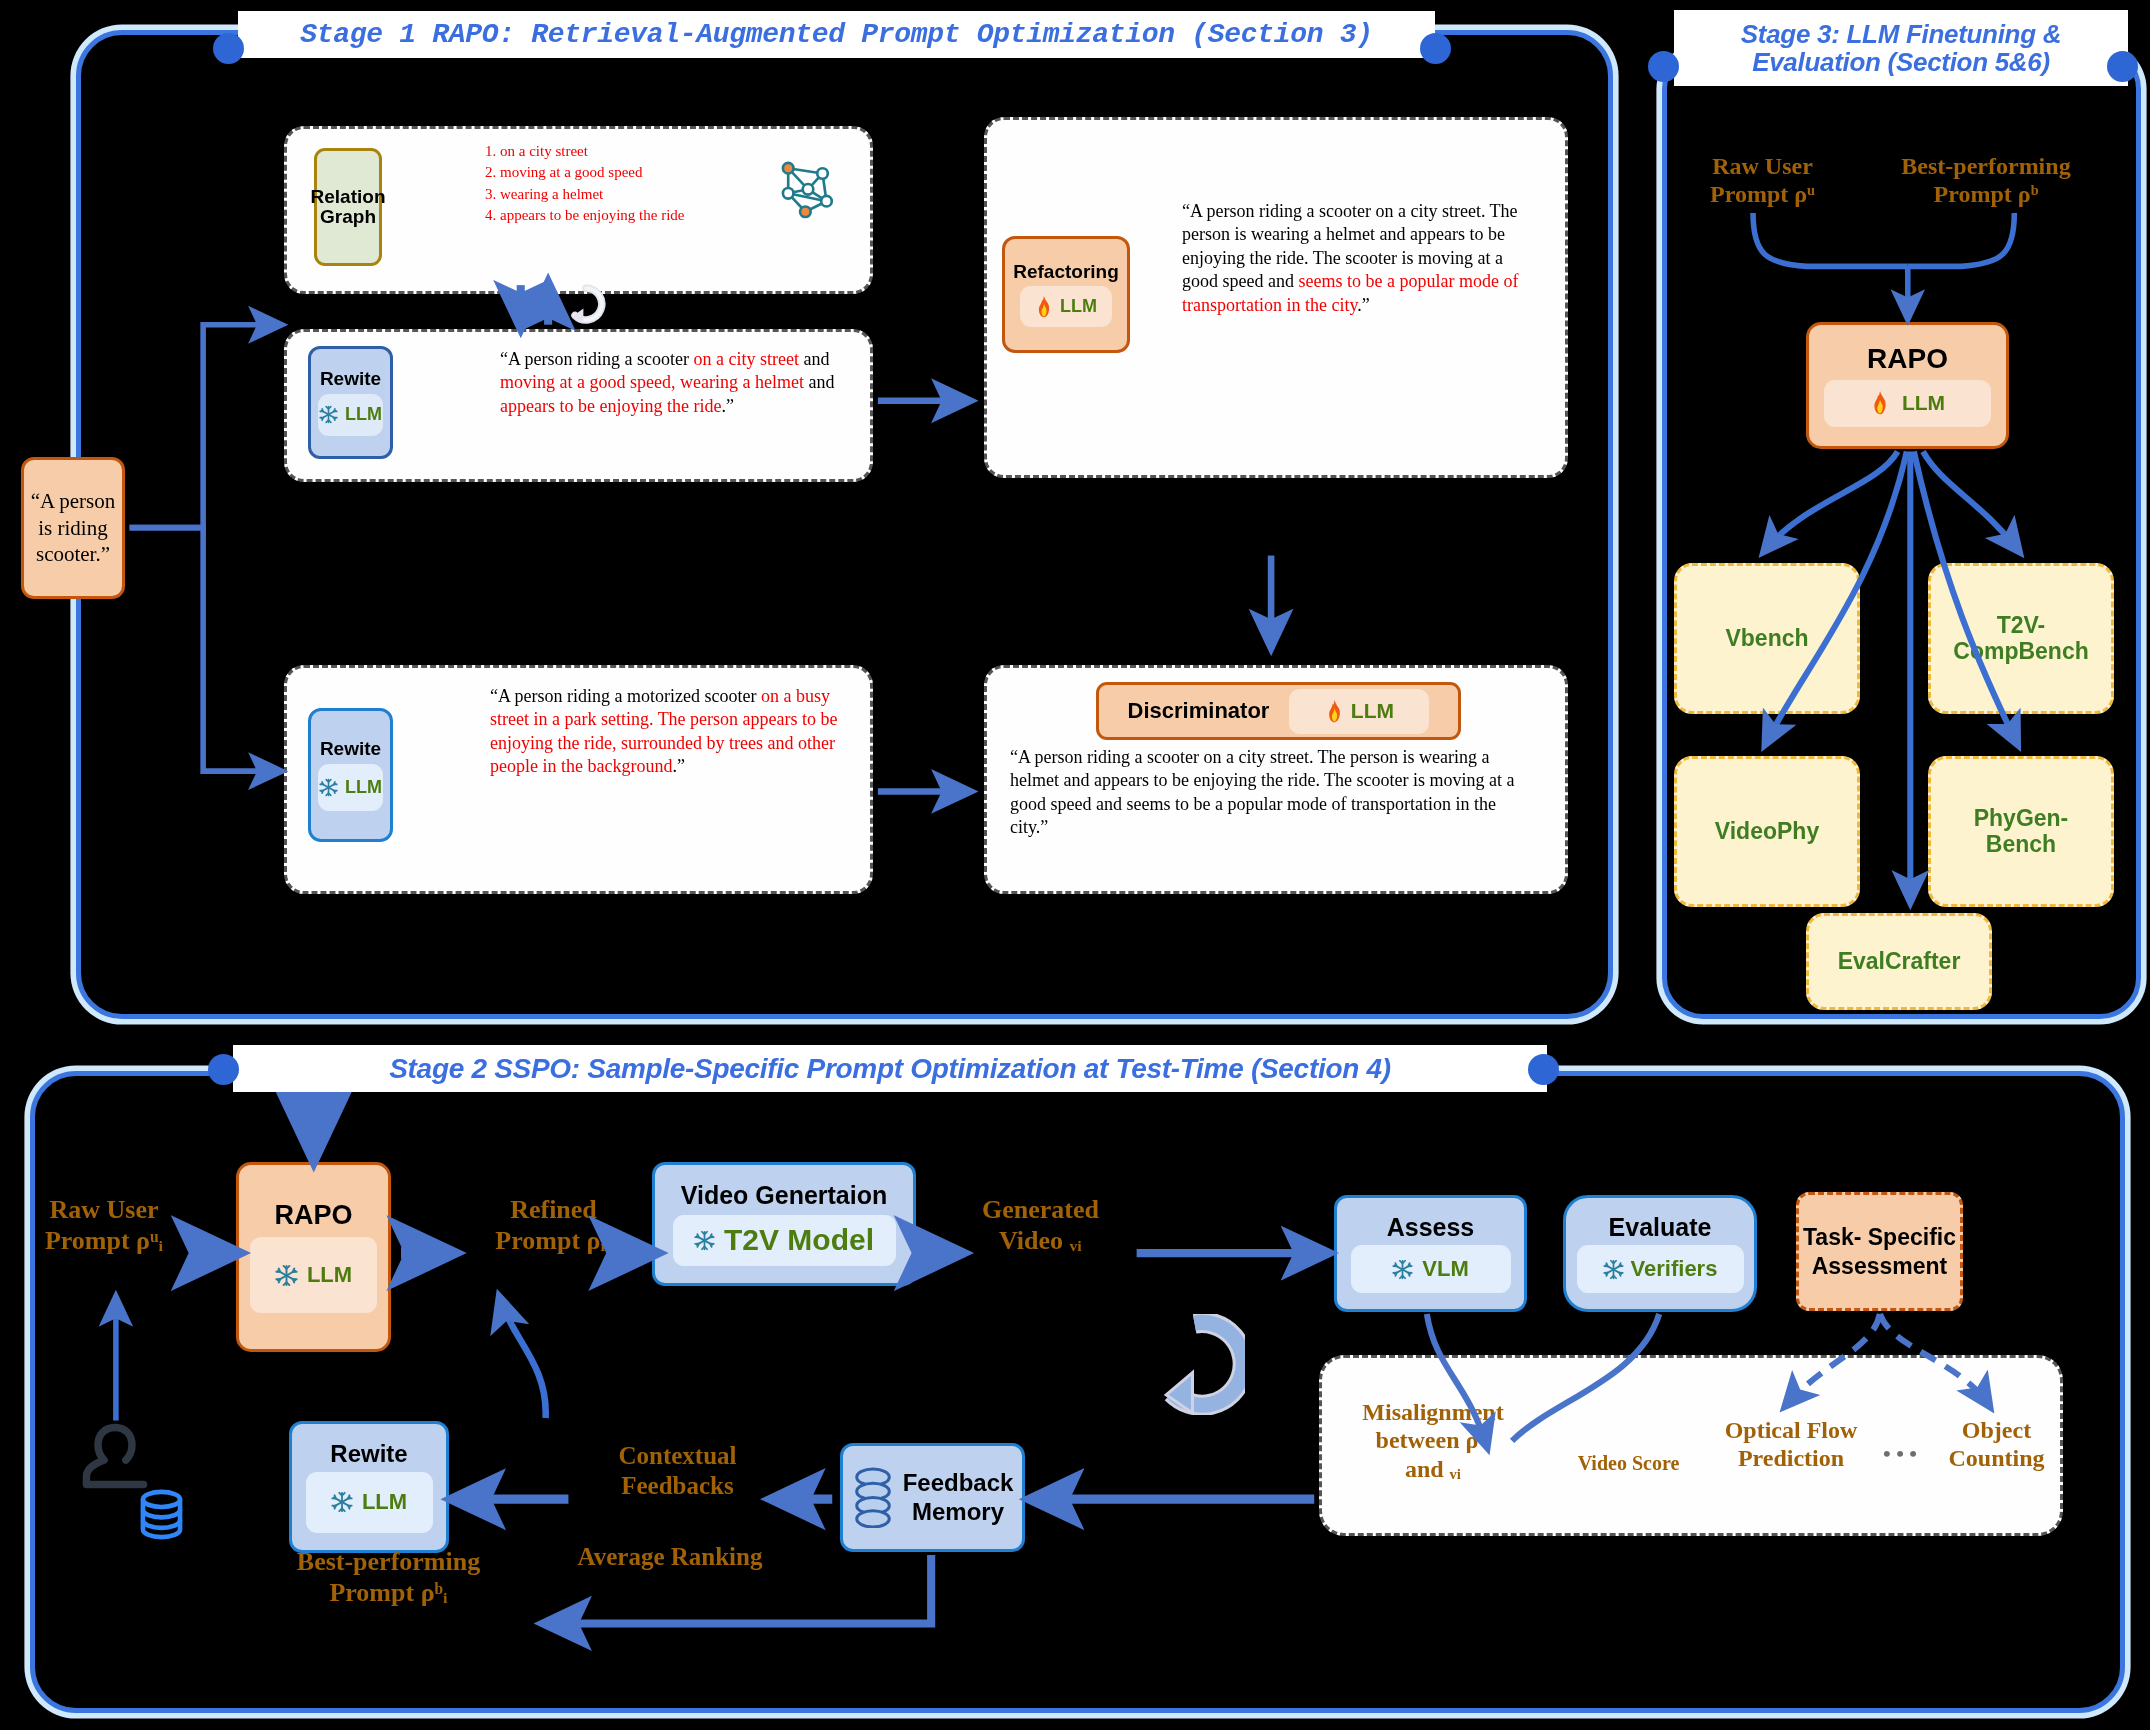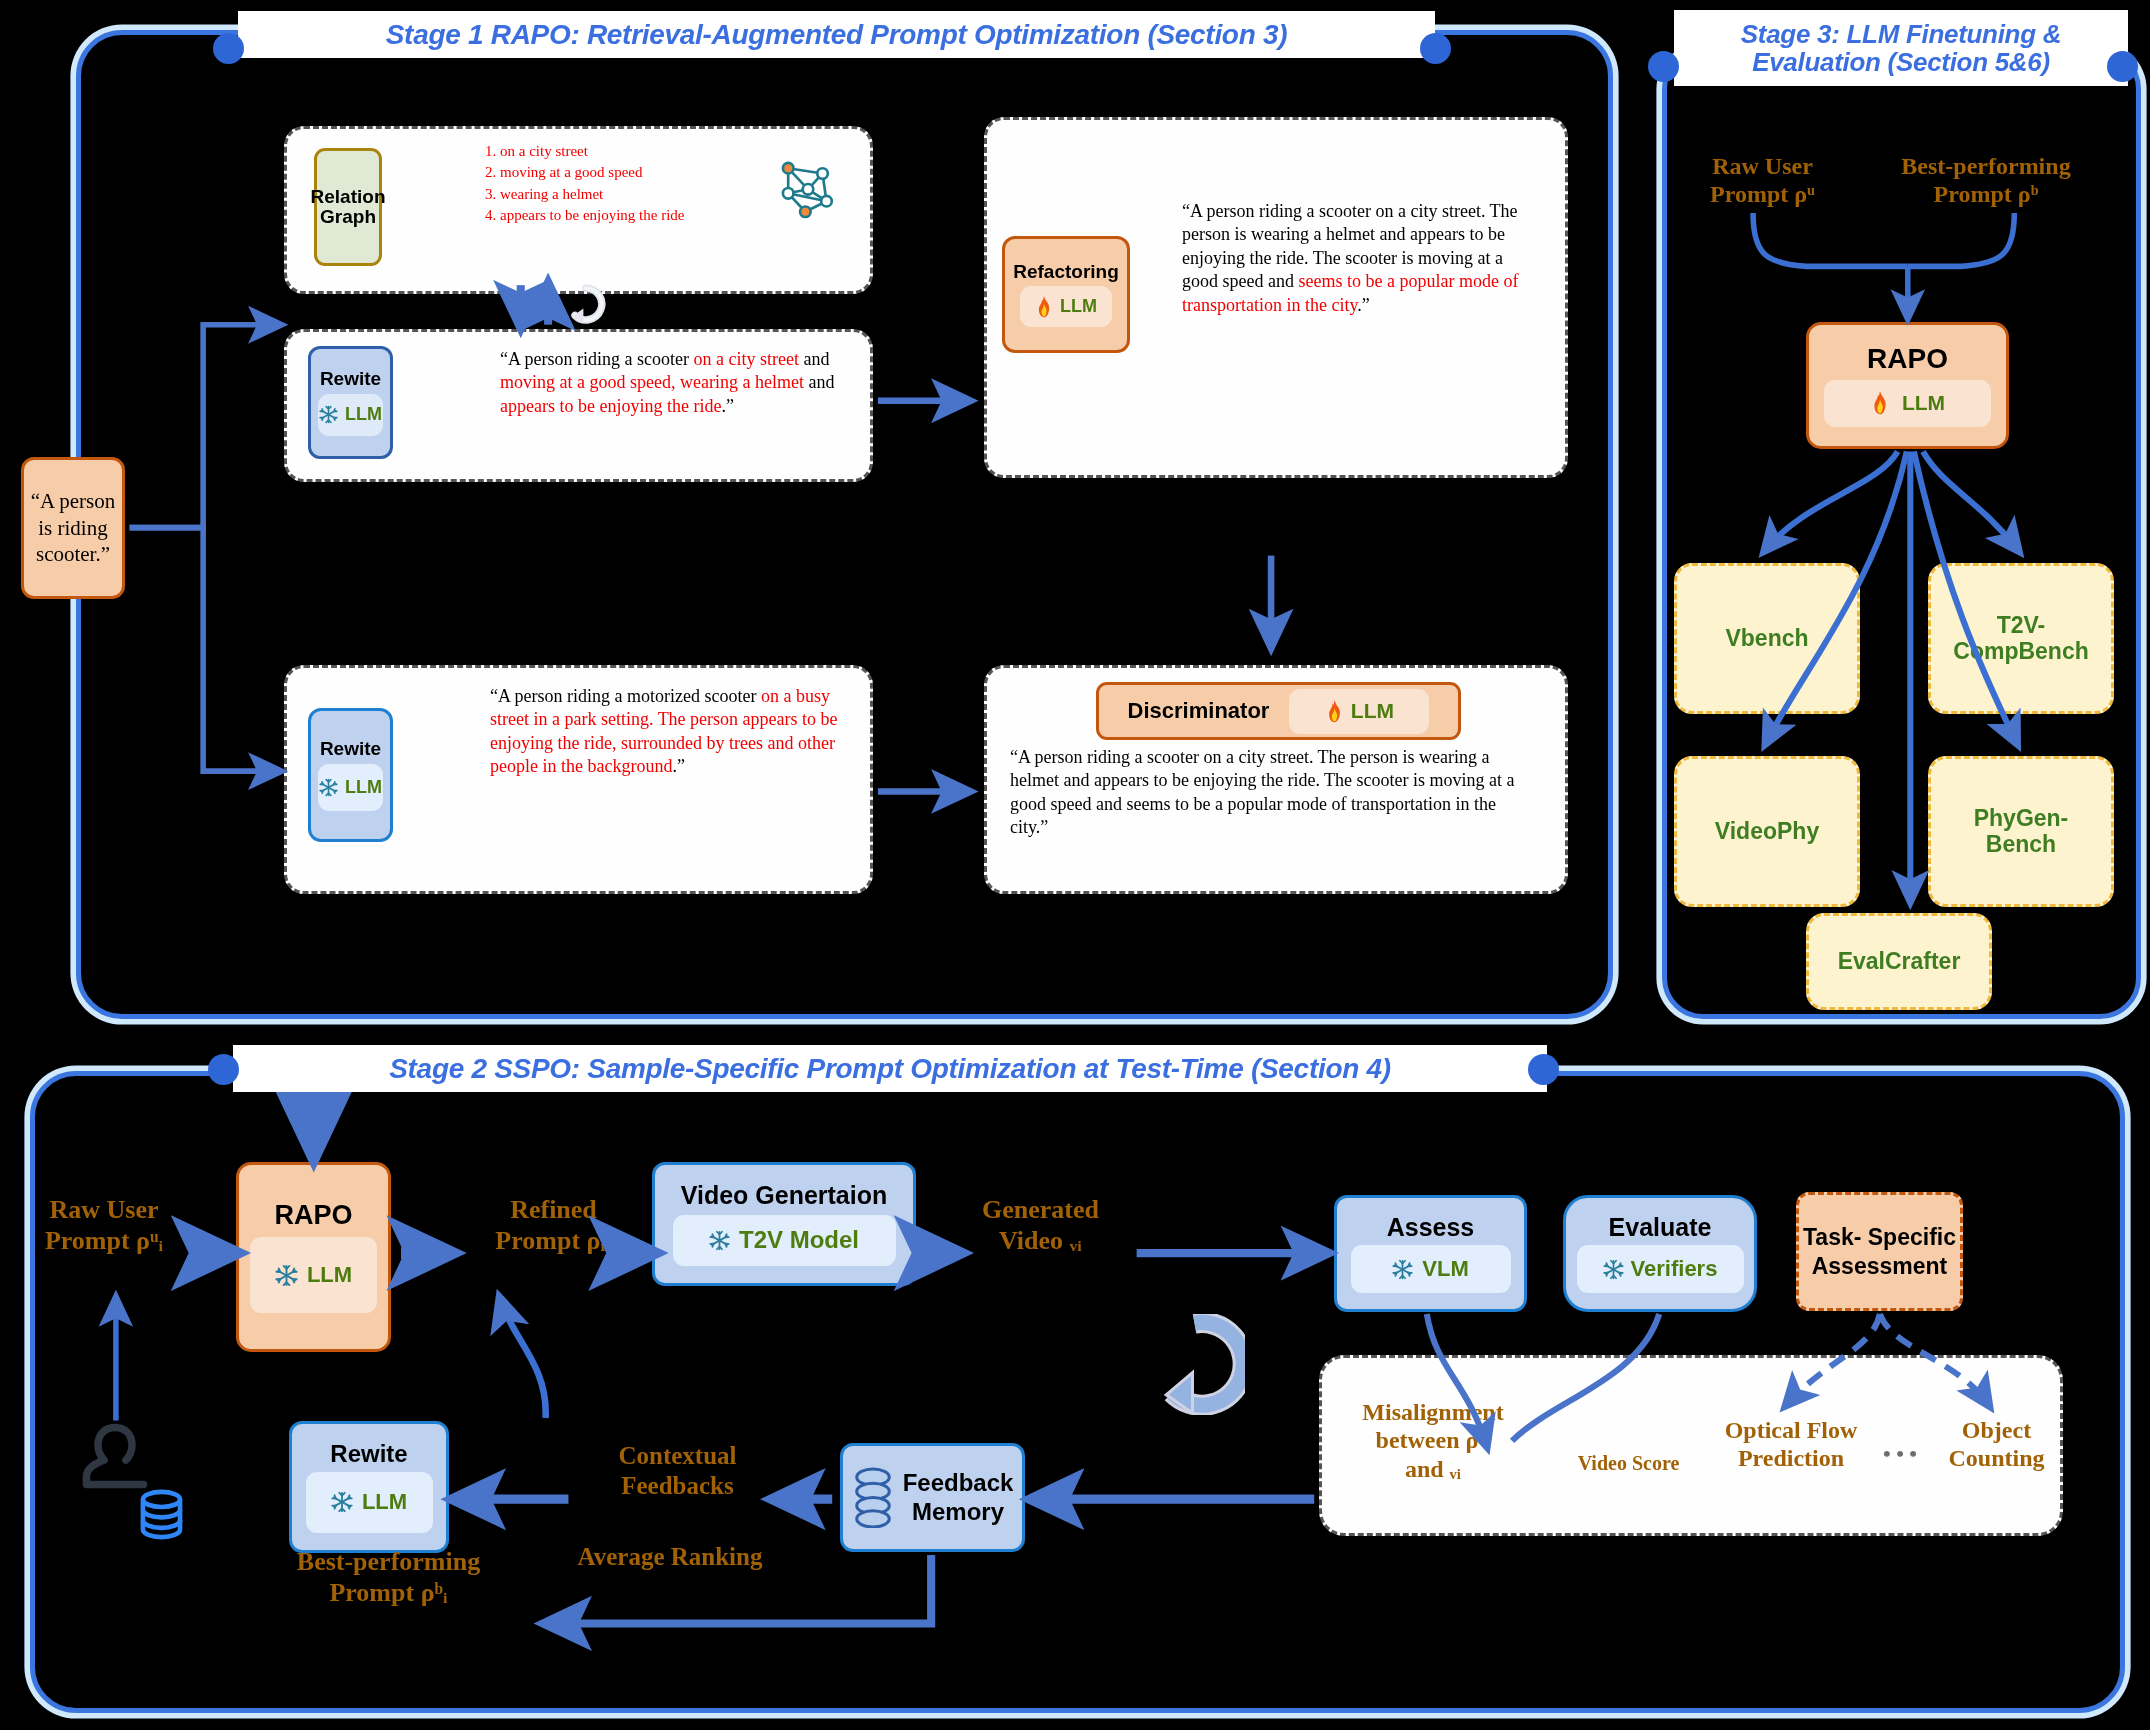--- a/index.html
+++ b/index.html
@@ -52,21 +52,21 @@
   .numlist div{white-space:nowrap;}
 
   svg.ov{position:absolute;left:0;top:0;width:2151px;height:1730px;
          pointer-events:none;z-index:30;}
   .ico{position:absolute;}
 </style>
 </head>
 <body>
 
 <div class="stage-panel" style="left:76px;top:30px;width:1527px;height:979px;"></div>
-<div class="stage-title" style="left:238px;top:11px;width:1197px;height:47px;font-size:28px;">
+<div class="stage-title" style="left:238px;top:11px;width:1197px;height:47px;font-size:28px;font-family:Liberation Mono, monospace;">
   <span>Stage 1 RAPO: Retrieval-Augmented Prompt Optimization (Section 3)</span>
 </div>
 <div class="knob" style="left:213px;top:33px;"></div>
 <div class="knob" style="left:1420px;top:33px;"></div>
 
 <div class="chip orange" style="left:21px;top:457px;width:104px;height:142px;border-radius:13px;">
   <div class="ptxt" style="position:static;font-size:21px;text-align:center;width:91px;line-height:1.26;">“A person is riding scooter.”</div>
 </div>
 
 <div class="dashbox" style="left:284px;top:126px;width:583px;height:162px;"></div>
@@ -254,21 +254,21 @@
   <div class="chip-title" style="font-size:25px;margin-bottom:6px;">Video Genertaion</div>
   <div class="chip-model" style="width:223px;height:51px;gap:9px;">
     <svg width="21" height="21" viewBox="0 0 24 24" stroke="#2b7f9e" stroke-width="2" fill="none" stroke-linecap="round">
       <line x1="12" y1="2" x2="12" y2="22"></line>
         <line x1="3" y1="7" x2="21" y2="17"></line>
         <line x1="21" y1="7" x2="3" y2="17"></line>
       <path d="M12 5 l-3 -3 M12 5 l3 -3 M12 19 l-3 3 M12 19 l3 3"></path>
       <path d="M5.5 8.3 l-4.1 -0.2 M5.5 8.3 l-1.6 -3.6 M18.5 15.7 l4.1 0.2 M18.5 15.7 l1.6 3.6"></path>
       <path d="M18.5 8.3 l4.1 -0.2 M18.5 8.3 l1.6 -3.6 M5.5 15.7 l-4.1 0.2 M5.5 15.7 l-1.6 3.6"></path>
     </svg>
-    <span class="lbl" style="font-size:24px;">T2V Model</span>
+    <span class="lbl" style="font-size:30px;">T2V Model</span>
   </div>
 </div>
 
 <div class="graylbl" style="left:954px;top:1195px;width:173px;font-size:26px;">
   <span style="white-space:pre-line">Generated
 Video ᵥᵢ</span>
 </div>
 
 <div class="chip blue-bright" style="left:1334px;top:1195px;width:193px;height:117px;border-radius:13px;">
   <div class="chip-title" style="font-size:25px;margin-bottom:5px;">Assess</div>

